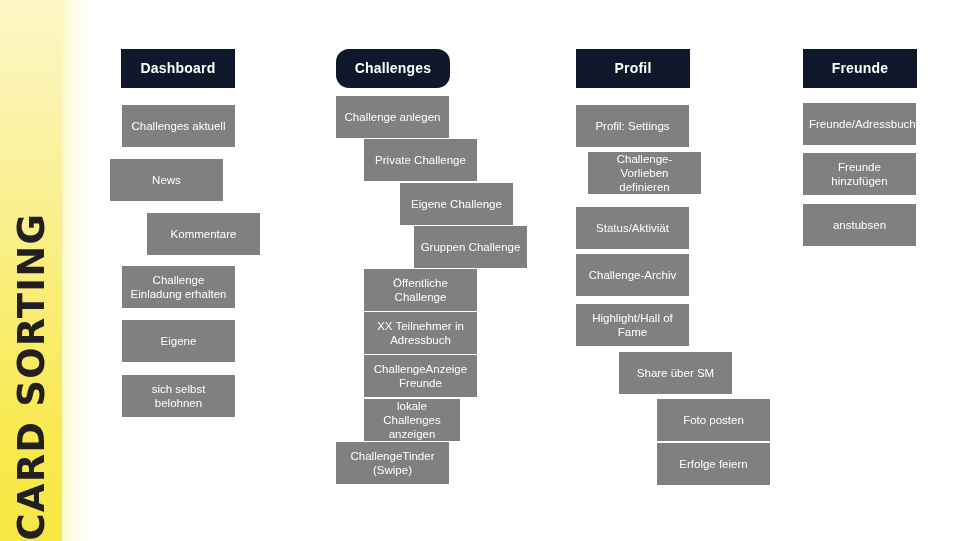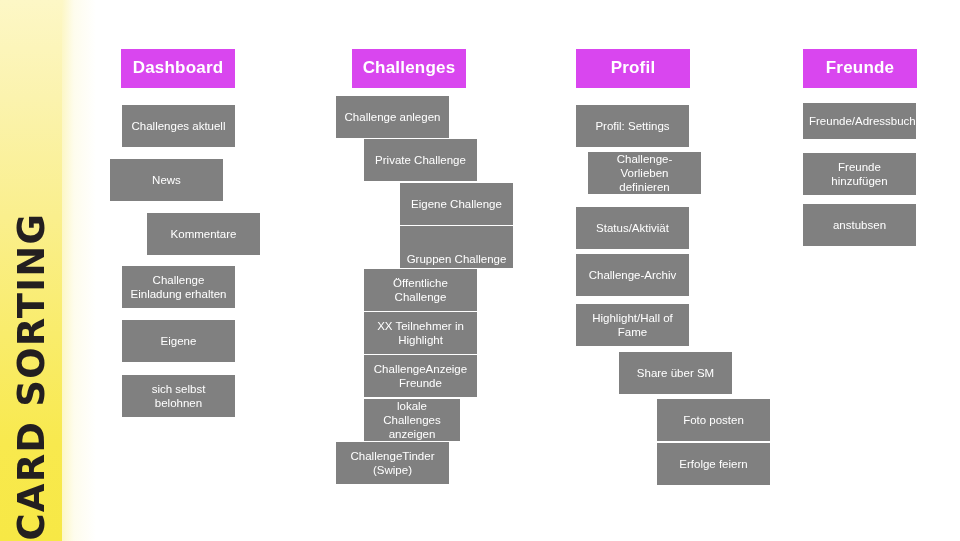--- a/index.html
+++ b/index.html
@@ -76,23 +76,23 @@
     box-sizing: border-box;
     display: flex;
     align-items: center;
     justify-content: center;
     text-align: center;
     color: #ffffff;
     padding: 2px 6px;
     line-height: 1.22;
   }
   .card.header {
-    background: #d946ef;
+    background: #0f172a;
     font-weight: 700;
-    font-size: 17px;
+    font-size: 14px;
     letter-spacing: 0.2px;
   }
   .card.item {
     background: #808080;
     font-weight: 400;
     font-size: 11.5px;
   }
   .card .label {
     display: block;
     width: 100%;
@@ -127,40 +127,40 @@
           <span class="label">Challenge Einladung erhalten</span>
         </div>
         <div class="card item" style="left: 122px; top: 320px; width: 113px; height: 42px;">
           <span class="label">Eigene</span>
         </div>
         <div class="card item" style="left: 122px; top: 375px; width: 113px; height: 42px;">
           <span class="label">sich selbst belohnen</span>
         </div>
       </div>
       <div>
-        <div class="card header" style="left: 352px; top: 49px; width: 114px; height: 39px;">
+        <div class="card header" style="left: 336px; top: 49px; width: 114px; height: 39px; border-radius: 13px;">
           <span class="label">Challenges</span>
         </div>
         <div class="card item" style="left: 336px; top: 96px; width: 113px; height: 42px;">
           <span class="label">Challenge anlegen</span>
         </div>
         <div class="card item" style="left: 364px; top: 139px; width: 113px; height: 42px;">
           <span class="label">Private Challenge</span>
         </div>
         <div class="card item" style="left: 400px; top: 183px; width: 113px; height: 42px;">
           <span class="label">Eigene Challenge</span>
         </div>
-        <div class="card item" style="left: 400px; top: 226px; width: 113px; height: 42px; align-items: flex-end;">
+        <div class="card item" style="left: 414px; top: 226px; width: 113px; height: 42px;">
           <span class="label">Gruppen Challenge</span>
         </div>
         <div class="card item" style="left: 364px; top: 269px; width: 113px; height: 42px;">
           <span class="label">Öffentliche Challenge</span>
         </div>
         <div class="card item" style="left: 364px; top: 312px; width: 113px; height: 42px;">
-          <span class="label">XX Teilnehmer in Highlight</span>
+          <span class="label">XX Teilnehmer in Adressbuch</span>
         </div>
         <div class="card item" style="left: 364px; top: 355px; width: 113px; height: 42px;">
           <span class="label">ChallengeAnzeige Freunde</span>
         </div>
         <div class="card item" style="left: 364px; top: 399px; width: 96px; height: 42px;">
           <span class="label">lokale Challenges anzeigen</span>
         </div>
         <div class="card item" style="left: 336px; top: 442px; width: 113px; height: 42px;">
           <span class="label">ChallengeTinder (Swipe)</span>
         </div>
@@ -191,21 +191,21 @@
           <span class="label">Foto posten</span>
         </div>
         <div class="card item" style="left: 657px; top: 443px; width: 113px; height: 42px;">
           <span class="label">Erfolge feiern</span>
         </div>
       </div>
       <div>
         <div class="card header" style="left: 803px; top: 49px; width: 114px; height: 39px;">
           <span class="label">Freunde</span>
         </div>
-        <div class="card item" style="left: 803px; top: 103px; width: 113px; height: 36px;">
+        <div class="card item" style="left: 803px; top: 103px; width: 113px; height: 42px;">
           <span class="label">Freunde/Adressbuch</span>
         </div>
         <div class="card item" style="left: 803px; top: 153px; width: 113px; height: 42px;">
           <span class="label">Freunde hinzufügen</span>
         </div>
         <div class="card item" style="left: 803px; top: 204px; width: 113px; height: 42px;">
           <span class="label">anstubsen</span>
         </div>
       </div>
     </div>

